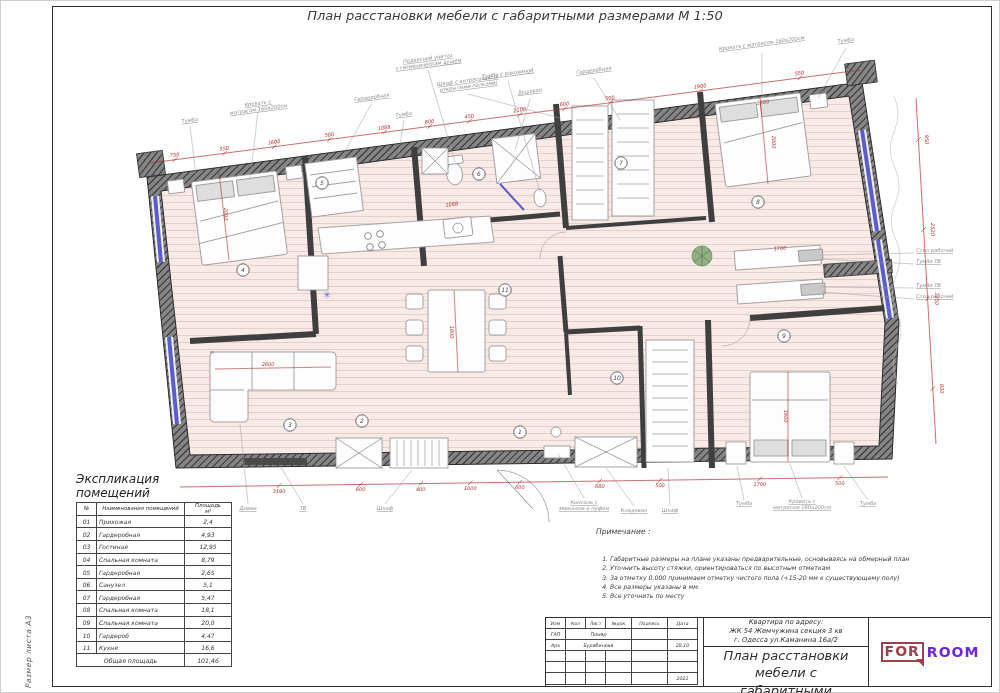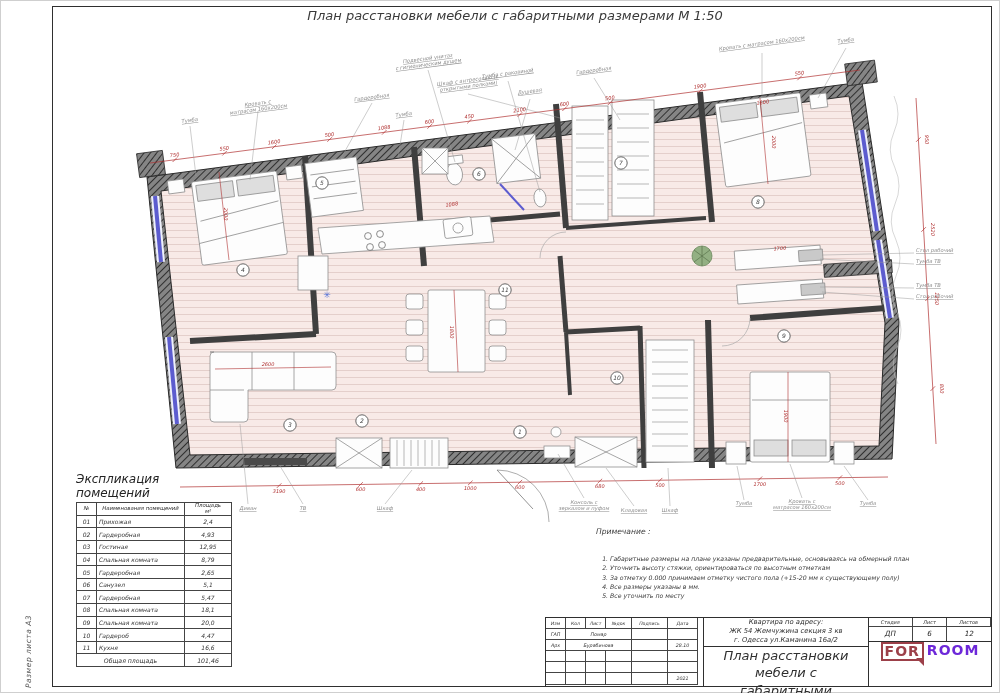--- a/index.html
+++ b/index.html
@@ -51,21 +51,21 @@
     line-height:1.35;text-align:center;}
   .tb-doc{flex:1;display:flex;flex-direction:column;align-items:center;justify-content:center;
     font-style:italic;font-size:13px;color:#2f2f2f;line-height:1.35;text-align:center;}
   .tb-right{flex:1;display:flex;flex-direction:column;}
   .tb-stage-grid{display:grid;grid-template-columns:1fr .8fr 1fr;border-bottom:1.2px solid #2f2f2f;}
   .st-h{font-style:italic;font-size:5px;color:#333;text-align:center;border-right:.8px solid #444;
     border-bottom:.8px solid #444;padding:1px 0;}
   .st-v{font-style:italic;font-size:7.2px;color:#222;text-align:center;border-right:.8px solid #444;
     padding:2px 0 3px;}
   .st-h:last-of-type,.st-v:last-of-type{border-right:none;}
-  .tb-logo{flex:1;display:flex;align-items:flex-start;justify-content:center;gap:3px;}
+  .tb-logo{flex:1;display:flex;align-items:center;justify-content:center;gap:3px;}
   .logo-for{font-weight:bold;font-size:14px;color:#9c4049;border:2.5px solid #9c4049;
     padding:0 2px;line-height:1.1;position:relative;letter-spacing:1px;}
   .logo-for::after{content:"";position:absolute;right:-2.5px;bottom:-7px;width:0;height:0;
     border:4px solid transparent;border-top-color:#9c4049;border-right-color:#9c4049;}
   .logo-room{font-weight:bold;font-size:14px;color:#6d28d9;letter-spacing:1px;}
 </style>
 </head>
 <body>
 
 <div class="sheet-edge"></div>
@@ -498,26 +498,18 @@
       <div>Квартира по адресу:</div>
       <div>ЖК 54 Жемчужина секция 3 кв</div>
       <div>г. Одесса ул.Каманина 16а/2</div>
     </div>
     <div class="tb-doc">
       <div>План расстановки мебели с</div>
       <div>габаритными размерами М 3:50</div>
     </div>
   </div>
   <div class="tb-right">
-    <div class="tb-stage-grid">
-      <div class="st-h">Стадия</div>
-      <div class="st-h">Лист</div>
-      <div class="st-h">Листов</div>
-      <div class="st-v">ДП</div>
-      <div class="st-v">6</div>
-      <div class="st-v">12</div>
-    </div>
     <div class="tb-logo">
       <span class="logo-for">FOR</span>
       <span class="logo-room">ROOM</span>
     </div>
   </div>
 </div>
 
 </body></html>

